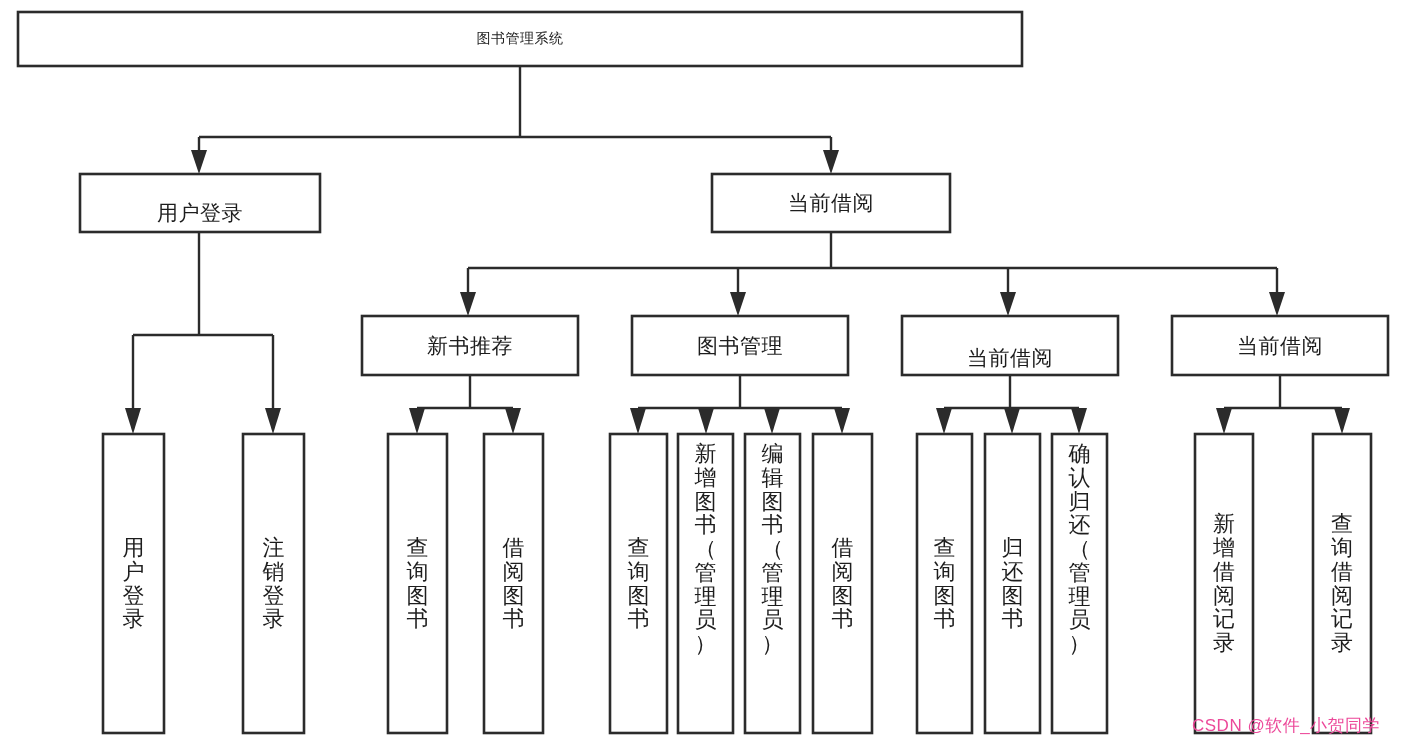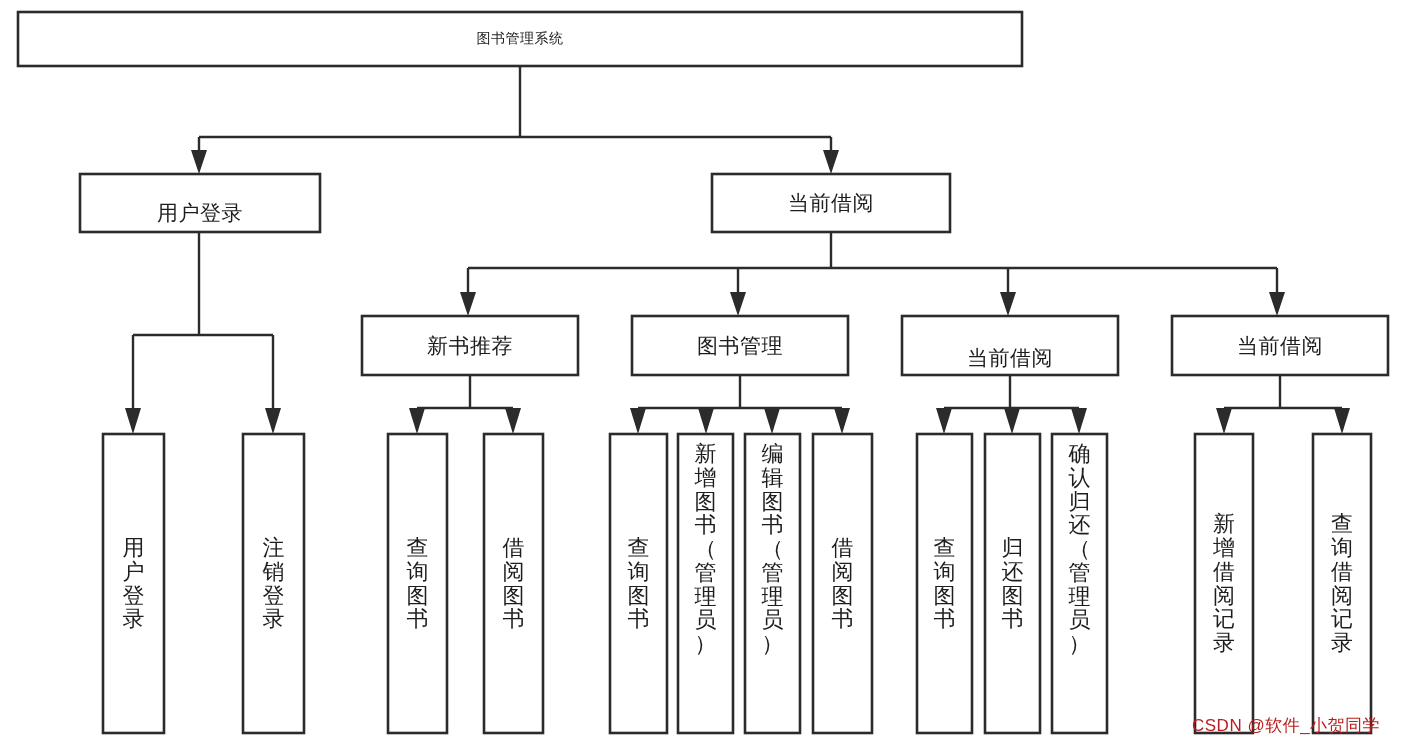--- a/index.html
+++ b/index.html
@@ -67,21 +67,21 @@
     display: block;
     text-align: center;
   }
   .v-label.centered { justify-content: center; }
   .v-label.topped { justify-content: flex-start; }
   .watermark {
     position: absolute;
     left: 1192px;
     top: 714px;
     font-size: 17px;
-    color: #b91c1c;
+    color: #ec4899;
     white-space: nowrap;
     letter-spacing: 0.5px;
   }
 </style>
 </head>
 <body>
 
 <div id="diagram-root">
 
   <svg class="diagram-canvas" viewBox="0 0 1405 747">

